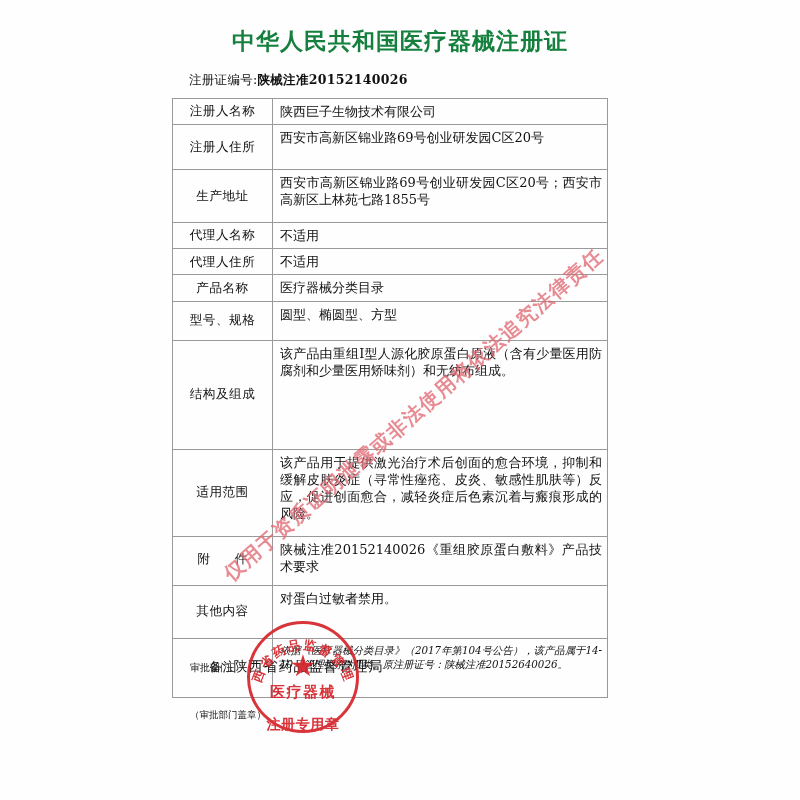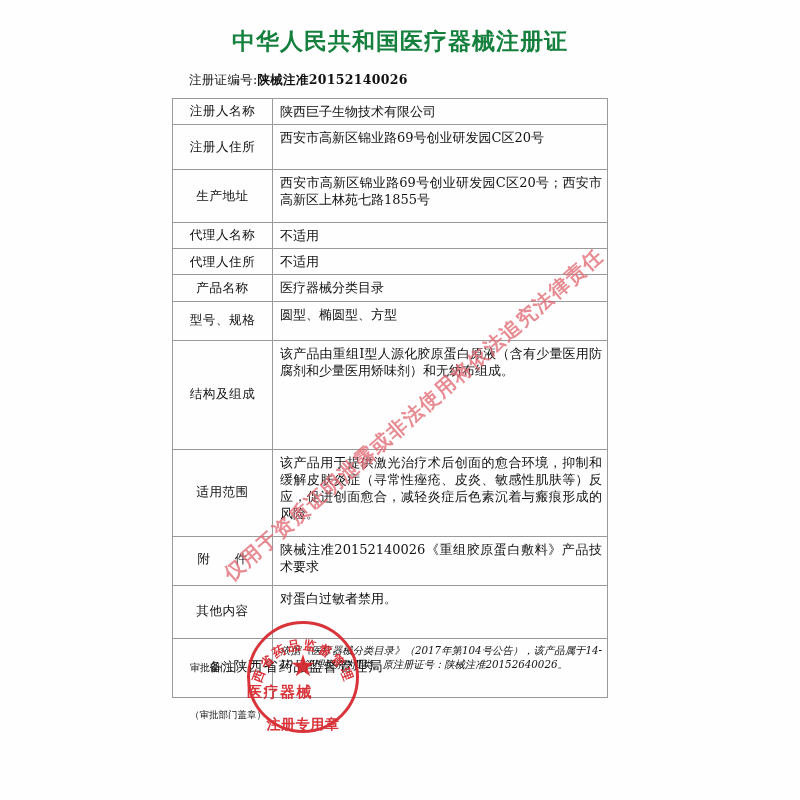--- a/index.html
+++ b/index.html
@@ -176,21 +176,21 @@
     font-family: "DejaVu Serif", "Liberation Serif", serif;
     font-size: 12.5px;
     font-weight: bold;
     letter-spacing: 2.2px;
   }
   .seal-line1 {
     position: absolute;
     left: 0;
     top: 62px;
     width: 112px;
-    text-align: left;
+    text-align: center;
     color: #d5232a;
     font-size: 15px;
     font-weight: bold;
     letter-spacing: 1.5px;
     font-family: "DejaVu Serif", "Liberation Serif", serif;
   }
   .seal-line2 {
     position: absolute;
     left: 0;
     top: 95px;

